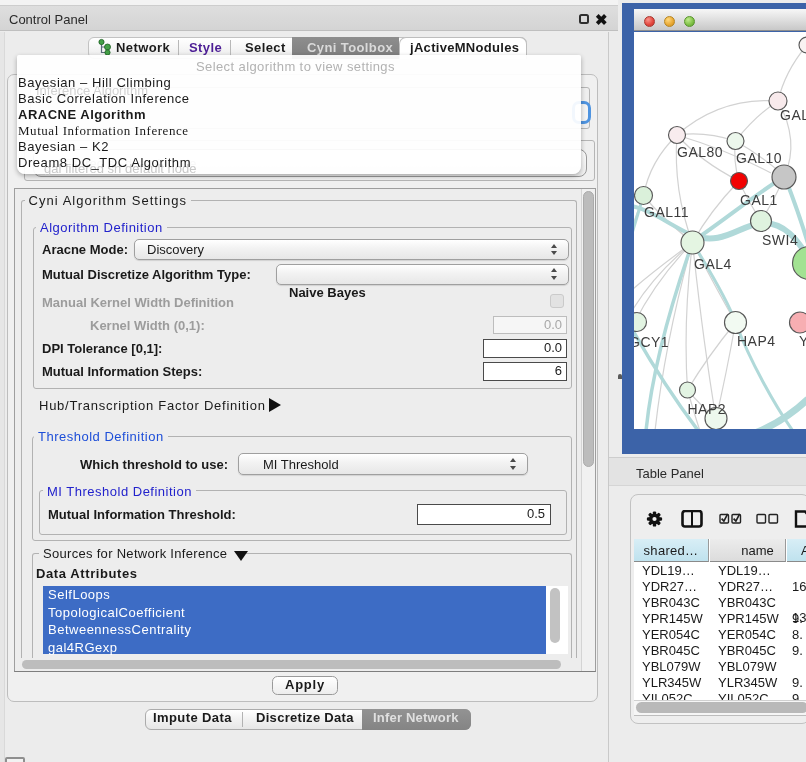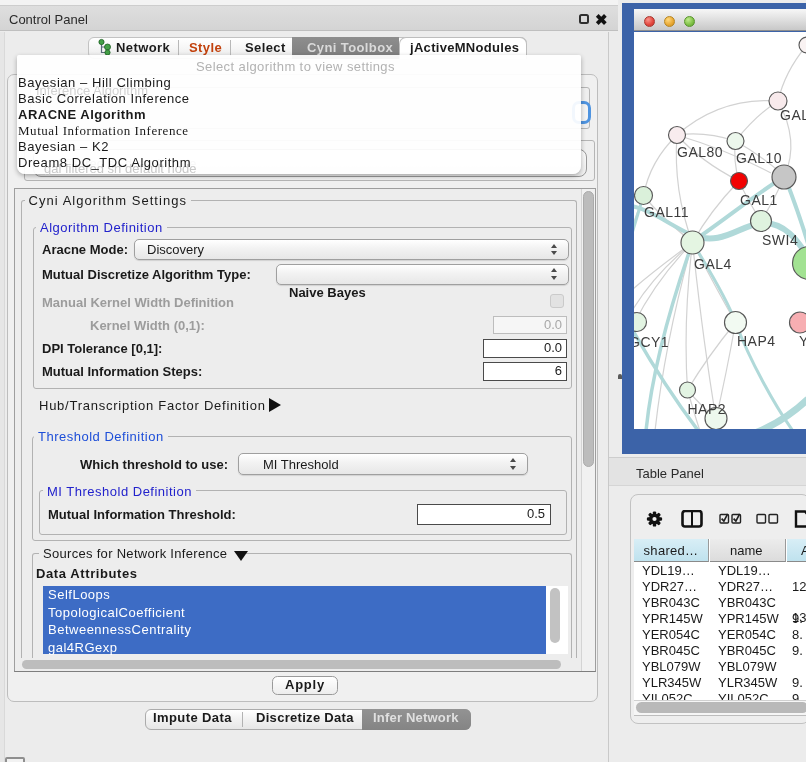--- a/index.html
+++ b/index.html
@@ -33,21 +33,21 @@
 <div class="abs" style="left:230px;top:40px;width:1px;height:16px;background:#b8b8b8;"></div>
 <div class="abs" style="left:292px;top:37px;width:107px;height:22px;background:linear-gradient(#8e8e8e,#7d7d7d);"></div>
 <div class="abs" style="left:399px;top:37px;width:128px;height:22px;background:#ffffff;border:1px solid #bdbdbd;border-radius:7px 7px 0 0;border-bottom:none;"></div>
 <svg class="abs" style="left:98px;top:38px;" width="14" height="17" viewBox="0 0 14 17">
   <path d="M3.5 5 L3.5 14.5 L7 14.5 M3.5 9 L8 9" stroke="#5a6b7a" stroke-width="1.2" fill="none"></path>
   <circle cx="3.5" cy="4" r="2.6" fill="#43a047" stroke="#1b5e20" stroke-width="0.8"></circle>
   <circle cx="9.5" cy="9" r="3" fill="#43a047" stroke="#1b5e20" stroke-width="0.8"></circle>
   <circle cx="9.5" cy="14.5" r="2.6" fill="#43a047" stroke="#1b5e20" stroke-width="0.8"></circle>
 </svg>
 <div class="lbl bold" style="left:116px;top:40px;color:#1c1c1c;letter-spacing:0.4px;">Network</div>
-<div class="lbl bold" style="left:189px;top:40px;color:#c2410c;letter-spacing:0.4px;text-align:right;">Style</div>
+<div class="lbl bold" style="left:189px;top:40px;color:#4c1d95;letter-spacing:0.4px;text-align:right;">Style</div>
 <div class="lbl bold" style="left:245px;top:40px;color:#1c1c1c;letter-spacing:0.4px;">Select</div>
 <div class="lbl bold" style="left:307px;top:40px;color:#dadada;letter-spacing:0.4px;">Cyni Toolbox</div>
 <div class="lbl bold" style="left:410px;top:40px;color:#1c1c1c;letter-spacing:0.3px;">jActiveMNodules</div>
 
 <div class="abs" style="left:0;top:32px;width:5px;height:731px;background:#e6e6e6;border-right:1px solid #d9d9d9;"></div>
 
 <div class="abs" style="left:7px;top:74px;width:591px;height:628px;background:#f0f0f0;border:1px solid #bdbdbd;border-radius:7px;"></div>
 
 <div class="abs" style="left:30px;top:87px;width:560px;height:42px;border:1px solid #b5b5b5;border-radius:3px;background:#efefef;"></div>
 <div class="abs" style="left:572px;top:101px;width:19px;height:23px;border:3px solid #4f94e0;border-radius:7px;background:#f4f4f4;"></div>
@@ -243,32 +243,32 @@
     <path d="M87.6 8.6 l2.3 2.5 l3.8 -7.2" stroke-width="1.7"></path>
     <rect x="111" y="4.5" width="8.5" height="8.5" rx="1" stroke-width="1.4"></rect>
     <rect x="123" y="4.5" width="8.5" height="8.5" rx="1" stroke-width="1.4"></rect>
   </g>
 
   <path d="M150 1.5 h9 l4 4.5 v10.5 h-13 z" fill="none" stroke="#111" stroke-width="2.4"></path>
 </svg>
 
 <div class="abs" style="left:634px;top:539px;width:172px;height:161px;background:#fff;overflow:hidden;">
   <div class="abs" style="left:0;top:0;width:75px;height:23px;background:linear-gradient(#d8eef6,#bfe2ee);border-right:1px solid #9a9a9a;border-bottom:1px solid #8a8a8a;text-align:center;line-height:23px;padding-left:0;letter-spacing:0.3px;">shared…</div>
-  <div class="abs" style="left:76px;top:0;width:76px;height:23px;background:linear-gradient(#ececec,#dcdcdc);border-right:1px solid #9a9a9a;border-bottom:1px solid #8a8a8a;text-align:left;line-height:23px;padding-left:20px;">name</div>
+  <div class="abs" style="left:76px;top:0;width:76px;height:23px;background:linear-gradient(#ececec,#dcdcdc);border-right:1px solid #9a9a9a;border-bottom:1px solid #8a8a8a;text-align:center;line-height:23px;padding-left:20px;">name</div>
   <div class="abs" style="left:153px;top:0;width:19px;height:23px;background:linear-gradient(#d8eef6,#bfe2ee);border-bottom:1px solid #8a8a8a;padding-left:14px;line-height:23px;">A</div>
   <div class="abs" style="left:0;top:24px;width:172px;line-height:16px;font-size:13px;">
     <div>
         <span style="position:absolute;left:8px;">YDL19…</span>
         <span style="position:absolute;left:84px;">YDL19…</span>
         <span style="position:absolute;left:158px;margin-top:47px;">13</span>
       </div>
     <div style="position:absolute;top:16px;width:172px;">
         <span style="position:absolute;left:8px;">YDR27…</span>
         <span style="position:absolute;left:84px;">YDR27…</span>
-        <span style="position:absolute;left:158px;">12</span>
+        <span style="position:absolute;left:158px;">16</span>
       </div>
     <div style="position:absolute;top:32px;width:172px;">
         <span style="position:absolute;left:8px;">YBR043C</span>
         <span style="position:absolute;left:84px;">YBR043C</span>
       </div>
     <div style="position:absolute;top:48px;width:172px;">
         <span style="position:absolute;left:8px;">YPR145W</span>
         <span style="position:absolute;left:84px;">YPR145W</span>
         <span style="position:absolute;left:158px;">9.</span>
       </div>

